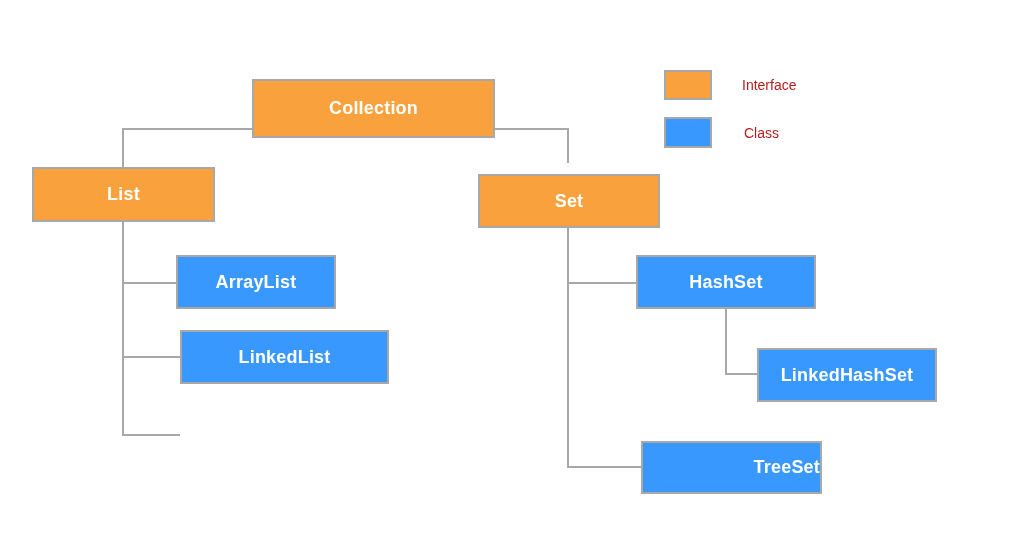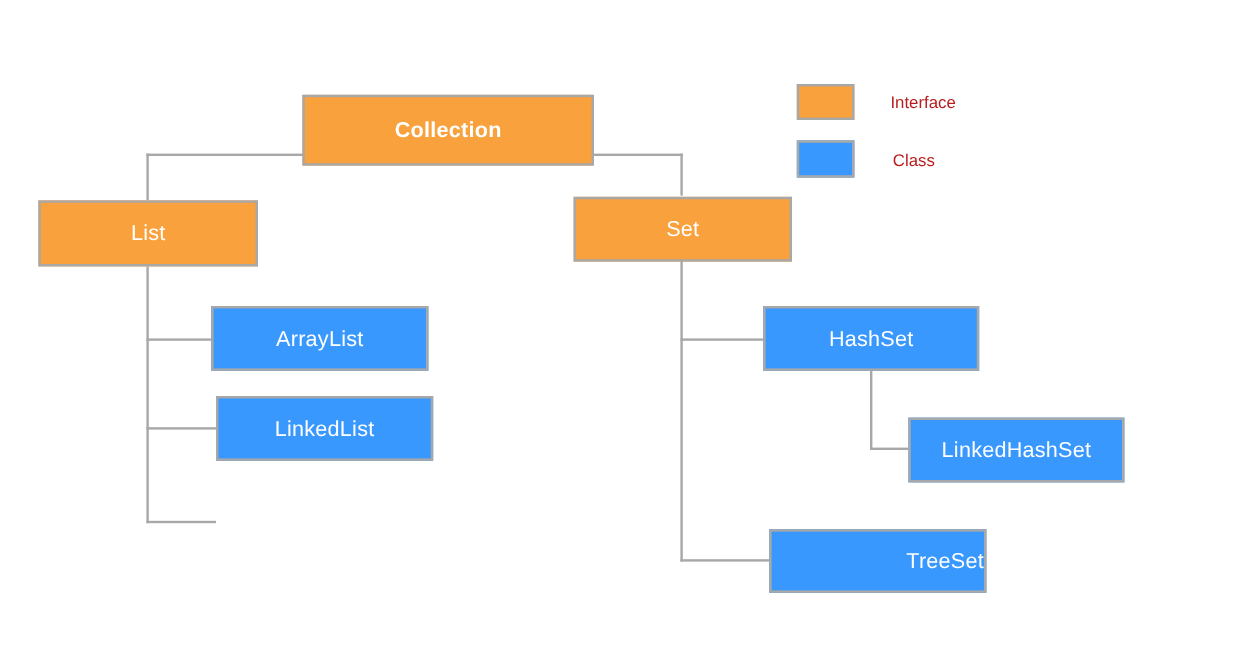--- a/index.html
+++ b/index.html
@@ -19,20 +19,21 @@
     position: absolute;
     box-sizing: border-box;
     border: 2px solid #a8a8a8;
     display: flex;
     align-items: center;
     justify-content: center;
     color: #ffffff;
     font-size: 18px;
     letter-spacing: 0.2px;
     user-select: none;
+    font-weight: bold;
   }
   .node--bold { font-weight: bold; }
   .connector {
     position: absolute;
     background: #a8a8a8;
   }
   .legend-swatch {
     position: absolute;
     box-sizing: border-box;
     border: 2px solid #a8a8a8;
@@ -67,29 +68,29 @@
   <div class="connector" style="left:725px; top:373px; width:32px; height:2px;"></div>
 
   <div class="node node--bold" style="left: 252px; top: 47px; width: 243px; height: 59px; background-color: rgb(249, 161, 60); margin-top: 32px;">
     <span>Collection</span>
   </div>
 
   <div class="node" style="left: 32px; top: 167px; width: 183px; height: 55px; background-color: rgb(249, 161, 60);">
     <span>List</span>
   </div>
 
-  <div class="node" style="left: 478px; top: 164px; width: 182px; height: 54px; background-color: rgb(249, 161, 60);">
+  <div class="node" style="left: 478px; top: 174px; width: 182px; height: 54px; background-color: rgb(249, 161, 60);">
     <span>Set</span>
   </div>
 
-  <div class="node" style="left: 176px; top: 255px; width: 181px; height: 54px; background-color: rgb(57, 152, 253);">
+  <div class="node" style="left: 176px; top: 255px; width: 160px; height: 54px; background-color: rgb(57, 152, 253);">
     <span>ArrayList</span>
   </div>
 
-  <div class="node" style="left: 180px; top: 330px; width: 181px; height: 54px; background-color: rgb(57, 152, 253);">
+  <div class="node" style="left: 180px; top: 330px; width: 209px; height: 54px; background-color: rgb(57, 152, 253);">
     <span>LinkedList</span>
   </div>
 
 
   <div class="node" style="left: 636px; top: 255px; width: 180px; height: 54px; background-color: rgb(57, 152, 253);">
     <span>HashSet</span>
   </div>
 
   <div class="node" style="left: 757px; top: 348px; width: 180px; height: 54px; background-color: rgb(57, 152, 253);">
     <span>LinkedHashSet</span>

